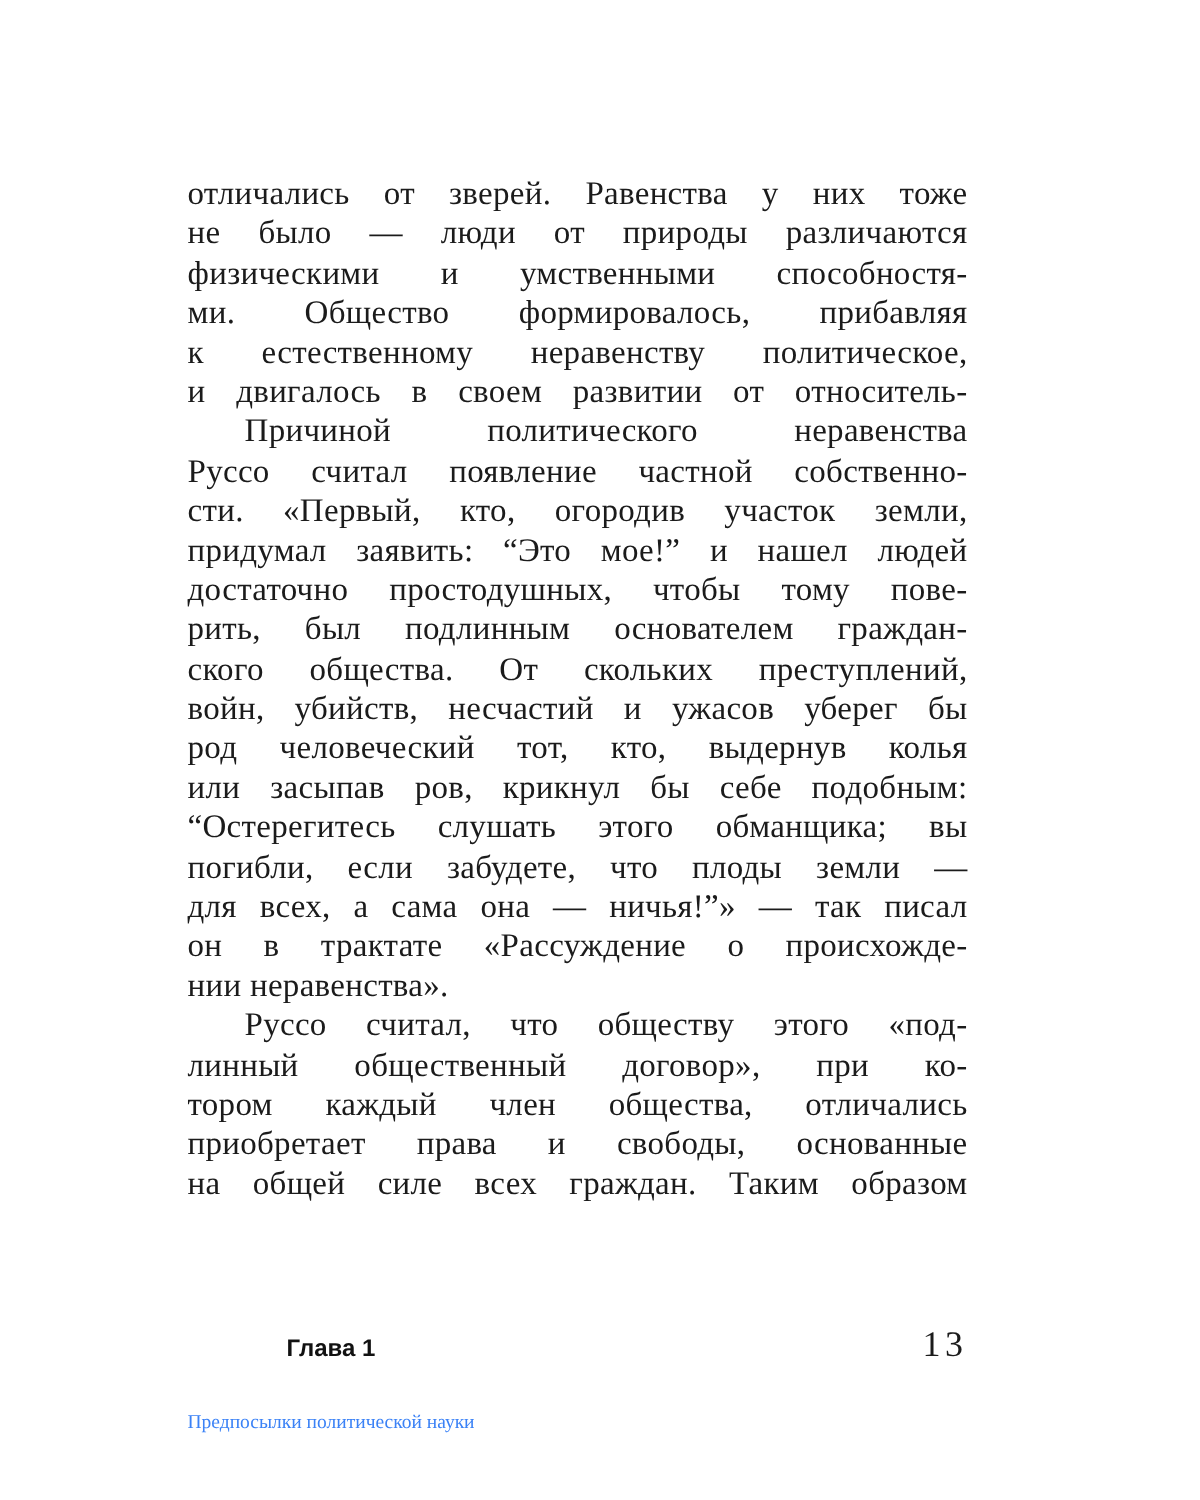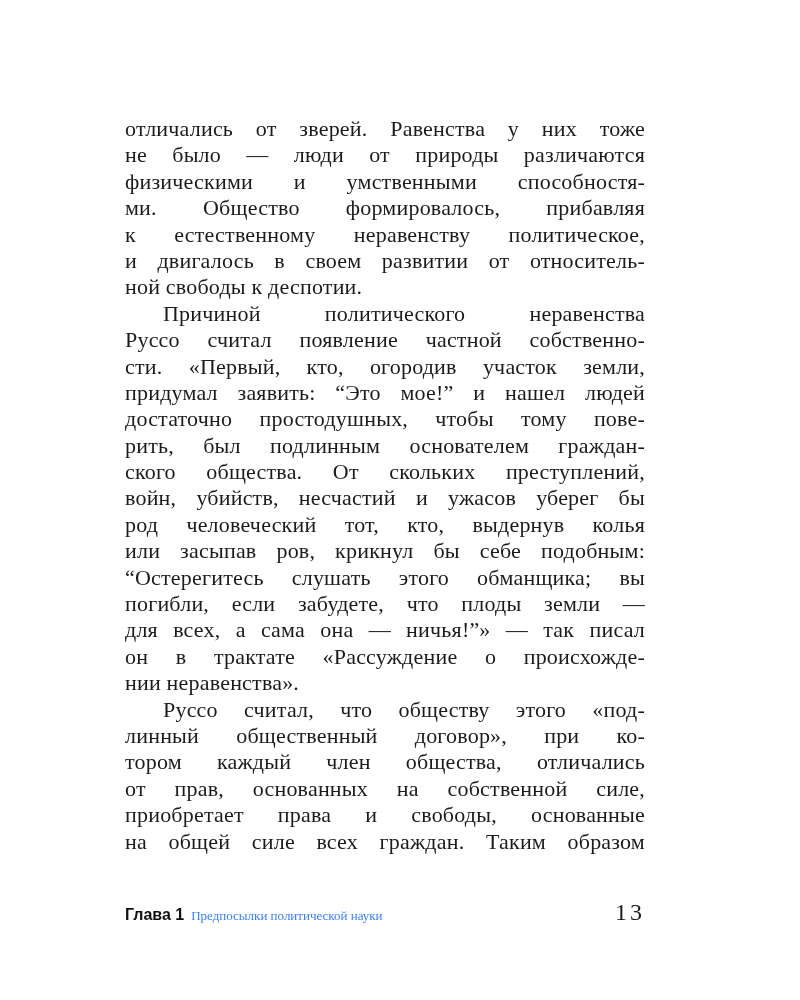--- a/index.html
+++ b/index.html
@@ -45,22 +45,23 @@
     position: absolute;
     left: 125px;
     top: 884px;
     width: 520px;
     display: flex;
     justify-content: space-between;
     align-items: baseline;
   }
   .footer-left {
     display: flex;
-    align-items: flex-end;
+    align-items: center;
     gap: 7px;
+    flex-direction: column;
   }
   .chapter-label {
     font-family: "Liberation Sans", sans-serif;
     font-weight: bold;
     font-size: 16px;
     color: #111111;
   }
   .chapter-title {
     font-family: "Liberation Serif", serif;
     font-size: 13px;
@@ -79,40 +80,38 @@
 
 <div class="page">
 
   <main class="text-block">
       <div class="line">отличались от зверей. Равенства у них тоже</div>
       <div class="line">не было — люди от природы различаются</div>
       <div class="line">физическими и умственными способностя-</div>
       <div class="line">ми. Общество формировалось, прибавляя</div>
       <div class="line">к естественному неравенству политическое,</div>
       <div class="line">и двигалось в своем развитии от относитель-</div>
-      <div class="line para-end">ной свободы к деспотии.</div>
       <div class="line indent">Причиной политического неравенства</div>
       <div class="line">Руссо считал появление частной собственно-</div>
       <div class="line">сти. «Первый, кто, огородив участок земли,</div>
       <div class="line">придумал заявить: “Это мое!” и нашел людей</div>
       <div class="line">достаточно простодушных, чтобы тому пове-</div>
       <div class="line">рить, был подлинным основателем граждан-</div>
       <div class="line">ского общества. От скольких преступлений,</div>
       <div class="line">войн, убийств, несчастий и ужасов уберег бы</div>
       <div class="line">род человеческий тот, кто, выдернув колья</div>
       <div class="line">или засыпав ров, крикнул бы себе подобным:</div>
       <div class="line">“Остерегитесь слушать этого обманщика; вы</div>
       <div class="line">погибли, если забудете, что плоды земли —</div>
       <div class="line">для всех, а сама она — ничья!”» — так писал</div>
       <div class="line">он в трактате «Рассуждение о происхожде-</div>
       <div class="line para-end">нии неравенства».</div>
       <div class="line indent">Руссо считал, что обществу этого «под-</div>
       <div class="line">линный общественный договор», при ко-</div>
       <div class="line">тором каждый член общества, отличались</div>
-      <div class="line">от прав, основанных на собственной силе,</div>
       <div class="line">приобретает права и свободы, основанные</div>
       <div class="line">на общей силе всех граждан. Таким образом</div>
     </main>
 
   <footer class="footer">
     <div class="footer-left">
       <span class="chapter-label">Глава 1</span>
       <span class="chapter-title">Предпосылки политической науки</span>
     </div>
     <span class="page-number">13</span>

